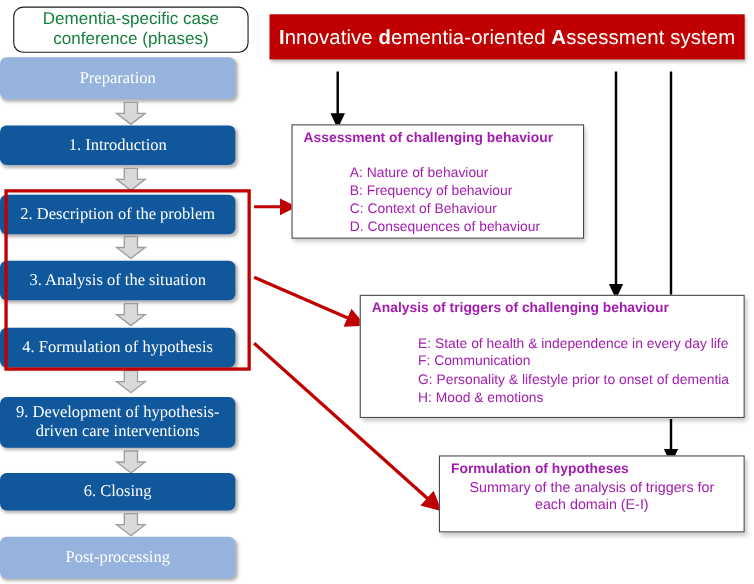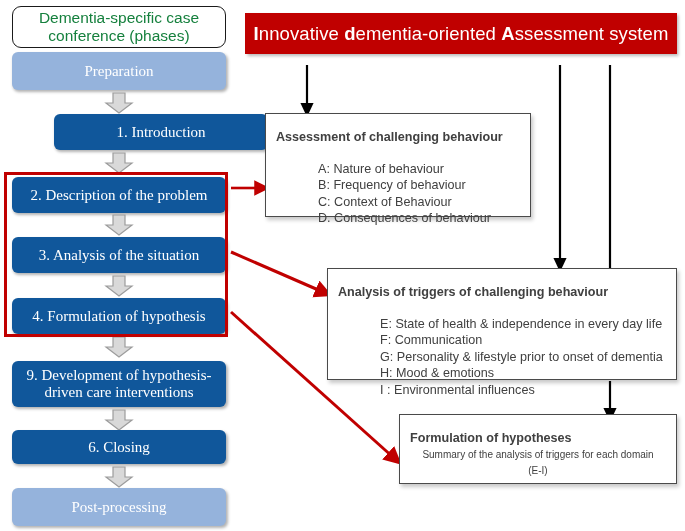--- a/index.html
+++ b/index.html
@@ -30,21 +30,21 @@
     background: #ffffff;
     display: flex; align-items: center; justify-content: center;
     text-align: center;
     font-family: "Liberation Sans", sans-serif;
     font-size: 15.5px;
     line-height: 18px;
     color: #15803d;
     padding: 0 6px;
   }
   .phase-box {
-    left: 12px; width: 214px;
+    left: 0; width: 214px;
     border-radius: 6px;
     display: flex; align-items: center; justify-content: center;
     text-align: center;
     color: #ffffff;
     font-family: "Liberation Serif", serif;
     font-size: 15px;
     line-height: 17px;
     padding: 0 6px;
     box-shadow: 1.5px 2px 3px rgba(0,0,0,0.30);
   }
@@ -75,42 +75,42 @@
     font-size: 18.5px;
     letter-spacing: 0.1px;
     box-shadow: 1.5px 2px 3px rgba(0,0,0,0.28);
   }
   .banner b { font-weight: bold; }
 
   .info-box {
     background: #ffffff;
     border: 1.4px solid #4a4a4a;
     box-shadow: 2px 3px 4px rgba(0,0,0,0.22);
-    padding: 16px 10px 8px 10px;
-    font-family: "Liberation Sans", sans-serif;
-    color: #404040;
+    padding: 4px 10px 8px 10px;
+    font-family: "Liberation Sans", sans-serif;
+    color: #a21caf;
   }
   .info-head {
     font-weight: bold;
     font-size: 12.6px;
     line-height: 15px;
     margin-bottom: 1px;
   }
   .info-list {
     list-style: none;
     margin: 16px;
     padding: 0 0 0 26px;
   }
   .info-list li {
     font-size: 12.6px;
     line-height: 16.4px;
     white-space: nowrap;
   }
   .info-sub {
-    font-size: 10px;
+    font-size: 13px;
     line-height: 16.4px;
     text-align: center;
     padding: 0 12px;
   }
 
   #box-assessment { left: 265px; top: 113px; width: 266px; height: 104px; }
   #box-analysis   { left: 327px; top: 268px; width: 350px; height: 112px; }
   #box-formulation{ left: 399px; top: 414px; width: 278px; height: 70px; }
 </style>
 </head>
@@ -146,21 +146,21 @@
 <div class="abs phase-box light" style="top:52px;height:38px;">
   <span>Preparation</span>
 </div>
 
 <div class="abs chevron" style="left:104px;top:92px;">
   <svg width="30" height="22" viewBox="0 0 30 22" xmlns="http://www.w3.org/2000/svg">
     <path d="M9,1 L21,1 L21,11 L28,11 L15,21 L2,11 L9,11 Z" fill="#D9D9D9" stroke="#9C9C9C" stroke-width="1.2"></path>
   </svg>
 </div>
 
-<div class="abs phase-box dark" style="top:114px;height:36px;margin-left:42px;">
+<div class="abs phase-box dark" style="top:114px;height:36px;">
   <span>1. Introduction</span>
 </div>
 
 <div class="abs chevron" style="left:104px;top:152px;">
   <svg width="30" height="22" viewBox="0 0 30 22" xmlns="http://www.w3.org/2000/svg">
     <path d="M9,1 L21,1 L21,11 L28,11 L15,21 L2,11 L9,11 Z" fill="#D9D9D9" stroke="#9C9C9C" stroke-width="1.2"></path>
   </svg>
 </div>
 
 <div class="abs phase-box dark" style="top:177px;height:36px;">
@@ -233,20 +233,19 @@
   </ul>
 </div>
 
 <div class="abs info-box" id="box-analysis">
   <div class="info-head">Analysis of triggers of challenging behaviour</div>
   <ul class="info-list">
     <li>E: State of health &amp; independence in every day life</li>
     <li>F: Communication</li>
     <li>G: Personality &amp; lifestyle prior to onset of dementia</li>
     <li>H: Mood &amp; emotions</li>
-    <li>I : Environmental influences</li>
   </ul>
 </div>
 
 <div class="abs info-box" id="box-formulation">
   <div class="info-head">Formulation of hypotheses</div>
   <div class="info-sub">Summary of the analysis of triggers for each domain (E-I)</div>
 </div>
 
 </body></html>

